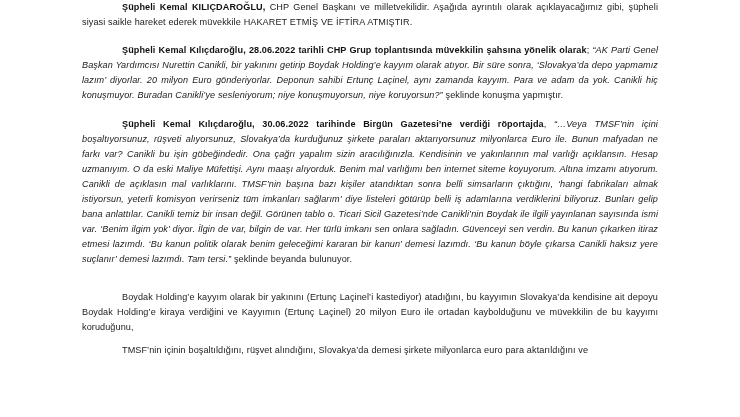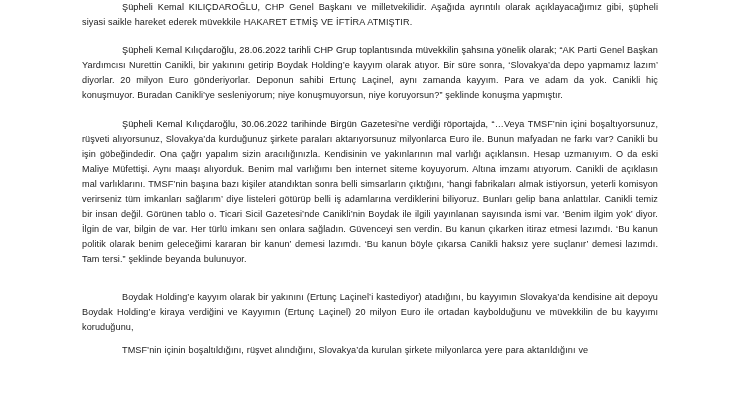--- a/index.html
+++ b/index.html
@@ -40,24 +40,25 @@
     color: #1b1b1b;
     letter-spacing: 0.01em;
     word-spacing: 0.02em;
     hyphens: none;
   }
   p.para.gap-sm { margin-top: 8px; }
   p.para.gap-md { margin-top: 13px; }
   p.para.gap-xl { margin-top: 22px; }
 
   .b {
-    font-weight: normal;
+    font-weight: bold;
     color: #111111;
   }
   .i {
+    font-style: italic;
     color: #1b1b1b;
   }
   .plain { font-weight: normal; font-style: normal; }
 
   
   .doc-body { text-rendering: optimizeLegibility; }
 </style>
 </head>
 <body>
 
@@ -75,17 +76,17 @@
     <p class="para gap-md">
       <span class="b">Şüpheli Kemal Kılıçdaroğlu, 30.06.2022 tarihinde Birgün Gazetesi’ne verdiği röportajda</span><span class="plain">, </span><span class="i">“…Veya TMSF’nin içini boşaltıyorsunuz, rüşveti alıyorsunuz, Slovakya’da kurduğunuz şirkete paraları aktarıyorsunuz milyonlarca Euro ile. Bunun mafyadan ne farkı var? Canikli bu işin göbeğindedir. Ona çağrı yapalım sizin aracılığınızla. Kendisinin ve yakınlarının mal varlığı açıklansın. Hesap uzmanıyım. O da eski Maliye Müfettişi. Aynı maaşı alıyorduk. Benim mal varlığımı ben internet siteme koyuyorum. Altına imzamı atıyorum. Canikli de açıklasın mal varlıklarını. TMSF’nin başına bazı kişiler atandıktan sonra belli simsarların çıktığını, ‘hangi fabrikaları almak istiyorsun, yeterli komisyon verirseniz tüm imkanları sağlarım’ diye listeleri götürüp belli iş adamlarına verdiklerini biliyoruz. Bunları gelip bana anlattılar. Canikli temiz bir insan değil. Görünen tablo o. Ticari Sicil Gazetesi’nde Canikli’nin Boydak ile ilgili yayınlanan sayısında ismi var. ‘Benim ilgim yok’ diyor. İlgin de var, bilgin de var. Her türlü imkanı sen onlara sağladın. Güvenceyi sen verdin. Bu kanun çıkarken itiraz etmesi lazımdı. ‘Bu kanun politik olarak benim geleceğimi kararan bir kanun’ demesi lazımdı. ‘Bu kanun böyle çıkarsa Canikli haksız yere suçlanır’ demesi lazımdı. Tam tersi.”</span><span class="plain"> şeklinde beyanda bulunuyor.</span>
     </p>
 
 
     <p class="para gap-xl">
       <span class="plain">Boydak Holding’e kayyım olarak bir yakınını (Ertunç Laçinel’i kastediyor) atadığını, bu kayyımın Slovakya’da kendisine ait depoyu Boydak Holding’e kiraya verdiğini ve Kayyımın (Ertunç Laçinel) 20 milyon Euro ile ortadan kaybolduğunu ve müvekkilin de bu kayyımı koruduğunu,</span>
     </p>
 
     <p class="para gap-sm">
-      <span class="plain">TMSF’nin içinin boşaltıldığını, rüşvet alındığını, Slovakya’da kurulan şirkete milyonlarca yere para aktarıldığını ve</span>
+      <span class="plain">TMSF’nin içinin boşaltıldığını, rüşvet alındığını, Slovakya’da demesi şirkete milyonlarca euro para aktarıldığını ve</span>
     </p>
 
   </div>
 </div>
 
 </body></html>

